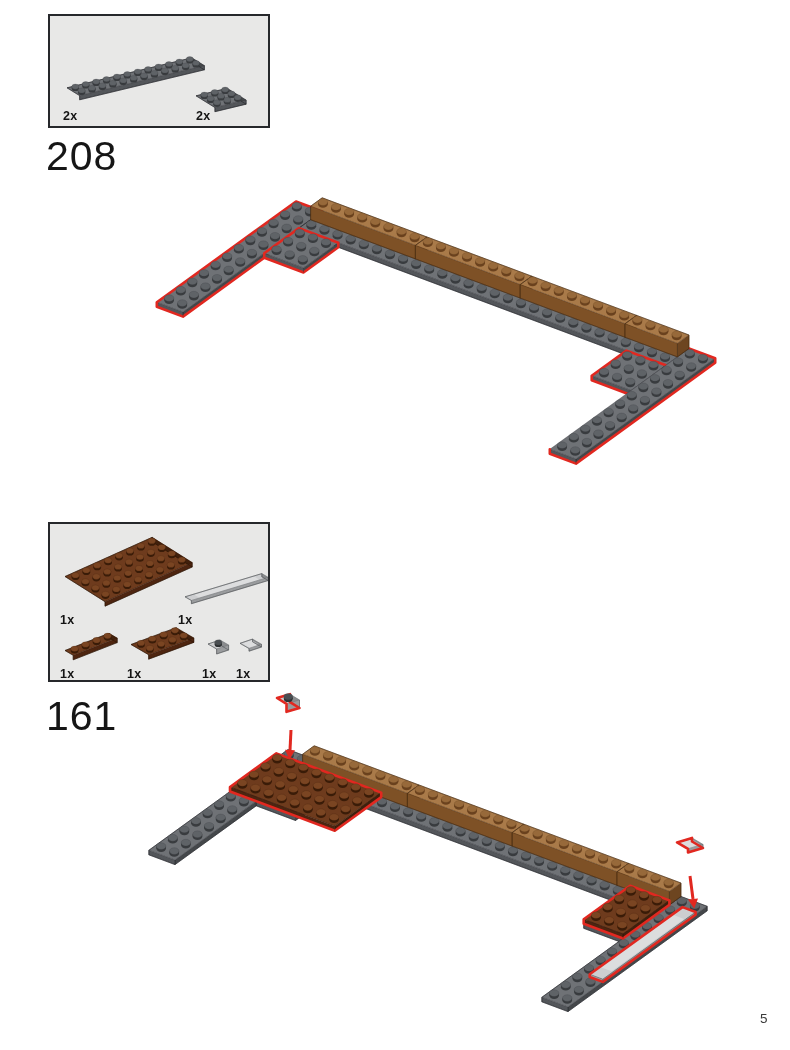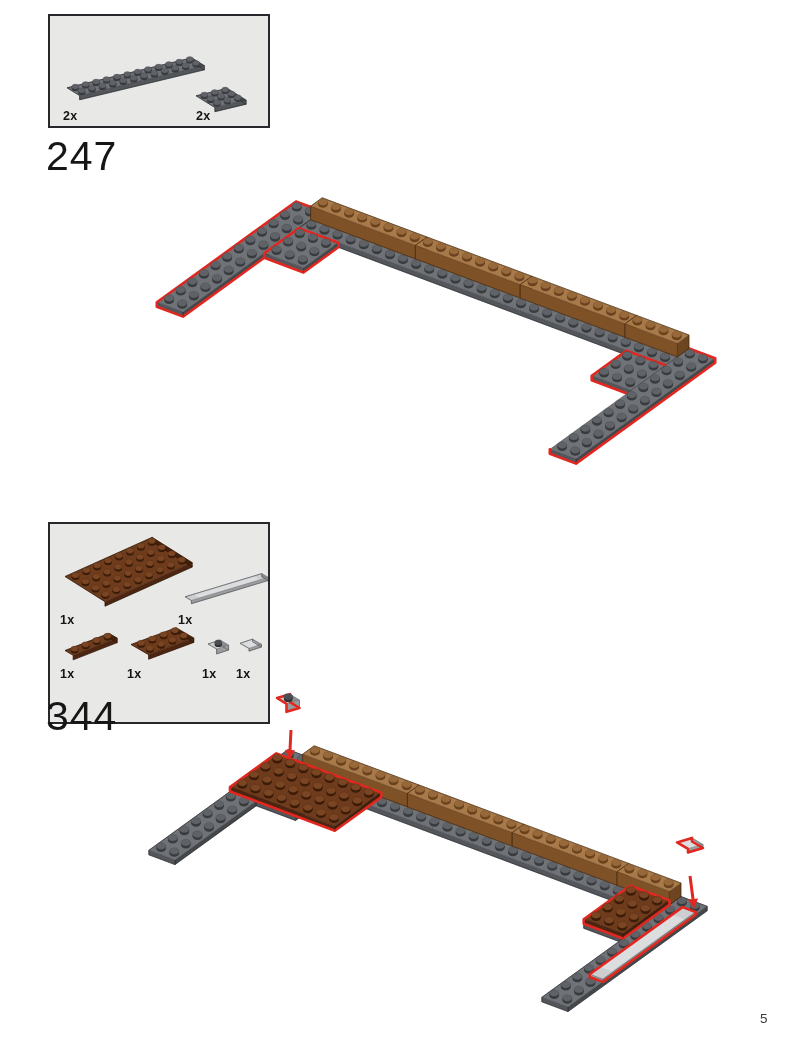--- a/index.html
+++ b/index.html
@@ -140,21 +140,21 @@
         <rect x="177.85" y="77.49999999999999" width="7.2" height="1.9" fill="#393c3f"></rect>
         <ellipse cx="181.45" cy="77.49999999999999" rx="3.6" ry="2.6" fill="#5f6367" stroke="#24262a" stroke-width="0.4" stroke-opacity="0.4"></ellipse>
         <ellipse cx="187.75" cy="83.3" rx="3.6" ry="2.6" fill="#393c3f"></ellipse>
         <rect x="184.15" y="81.39999999999999" width="7.2" height="1.9" fill="#393c3f"></rect>
         <ellipse cx="187.75" cy="81.39999999999999" rx="3.6" ry="2.6" fill="#5f6367" stroke="#24262a" stroke-width="0.4" stroke-opacity="0.4"></ellipse>
       </svg>
     <span class="qty" style="left:13px;top:93px">2x</span>
     <span class="qty" style="left:146px;top:93px">2x</span>
   </div>
 
-  <div class="step-number" style="left:46px;top:136px">247</div>
+  <div class="step-number" style="left:46px;top:136px">208</div>
 
   <svg class="assembly" style="left:140px;top:185px" width="645" height="330">
       <polygon points="156.0,16.5 182.2,26.3 43.0,127.1 16.8,117.3" fill="#6f7276" stroke="#24262a" stroke-width="0.5" stroke-opacity="0.55"></polygon>
       <polygon points="182.2,26.3 43.0,127.1 43.0,131.6 182.2,30.8" fill="#44474a" stroke="#24262a" stroke-width="0.5" stroke-opacity="0.55"></polygon>
       <polygon points="16.8,117.3 43.0,127.1 43.0,131.6 16.8,121.8" fill="#53565a" stroke="#24262a" stroke-width="0.5" stroke-opacity="0.55"></polygon>
       <polygon points="156.0,16.5 182.2,26.3 182.2,30.8 43.0,131.6 16.8,121.8 16.8,117.3" fill="none" stroke="#e12820" stroke-width="2.6" stroke-linejoin="round" stroke-linecap="round"></polygon>
       <line x1="43" y1="127.10000000000002" x2="43" y2="131.60000000000002" stroke="#24262a" stroke-width="0.6" stroke-opacity="0.6"></line>
       <ellipse cx="156.75" cy="23.15" rx="4.8" ry="3.4" fill="#393c3f"></ellipse>
       <rect x="151.95" y="20.75" width="9.6" height="2.4" fill="#393c3f"></rect>
       <ellipse cx="156.75" cy="20.75" rx="4.8" ry="3.4" fill="#5f6367" stroke="#24262a" stroke-width="0.4" stroke-opacity="0.4"></ellipse>
@@ -556,21 +556,21 @@
       <rect x="505.65" y="139.54999999999998" width="9.6" height="2.4" fill="#6b421e"></rect>
       <ellipse cx="510.45" cy="139.54999999999998" rx="4.8" ry="3.4" fill="#97693a" stroke="#492c12" stroke-width="0.4" stroke-opacity="0.4"></ellipse>
       <ellipse cx="523.55" cy="146.85" rx="4.8" ry="3.4" fill="#6b421e"></ellipse>
       <rect x="518.75" y="144.45" width="9.6" height="2.4" fill="#6b421e"></rect>
       <ellipse cx="523.55" cy="144.45" rx="4.8" ry="3.4" fill="#97693a" stroke="#492c12" stroke-width="0.4" stroke-opacity="0.4"></ellipse>
       <ellipse cx="536.6500000000001" cy="151.75" rx="4.8" ry="3.4" fill="#6b421e"></ellipse>
       <rect x="531.8500000000001" y="149.35" width="9.6" height="2.4" fill="#6b421e"></rect>
       <ellipse cx="536.6500000000001" cy="149.35" rx="4.8" ry="3.4" fill="#97693a" stroke="#492c12" stroke-width="0.4" stroke-opacity="0.4"></ellipse>
     </svg>
 
-  <div class="parts-box" style="left:48px;top:522px;width:222px;height:202px">
+  <div class="parts-box" style="left:48px;top:522px;width:222px;height:160px">
     <svg width="218" height="156">
         <polygon points="15.0,52.5 102.2,13.3 142.2,38.5 55.0,77.7" fill="#6e3b1d" stroke="#2b1405" stroke-width="0.5" stroke-opacity="0.55"></polygon>
         <polygon points="102.2,13.3 142.2,38.5 142.2,43.0 102.2,17.8" fill="#41200c" stroke="#2b1405" stroke-width="0.5" stroke-opacity="0.55"></polygon>
         <polygon points="55.0,77.7 142.2,38.5 142.2,43.0 55.0,82.2" fill="#4e2510" stroke="#2b1405" stroke-width="0.5" stroke-opacity="0.55"></polygon>
         <polyline points="15.0,52.5 102.2,13.3 102.2,17.8 142.2,43.0 55.0,82.2 55.0,77.7 15.0,52.5" fill="none" stroke="#2b1405" stroke-width="0.8" stroke-opacity="0.8" stroke-linejoin="round"></polyline>
         <line x1="142.2" y1="38.5" x2="142.2" y2="43" stroke="#2b1405" stroke-width="0.6" stroke-opacity="0.6"></line>
         <ellipse cx="25.45" cy="53.199999999999996" rx="3.8" ry="2.8" fill="#3a1c08"></ellipse>
         <rect x="21.65" y="51.199999999999996" width="7.6" height="2" fill="#3a1c08"></rect>
         <ellipse cx="25.45" cy="51.199999999999996" rx="3.8" ry="2.8" fill="#7a4522" stroke="#2b1405" stroke-width="0.4" stroke-opacity="0.4"></ellipse>
         <ellipse cx="35.45" cy="59.5" rx="3.8" ry="2.8" fill="#3a1c08"></ellipse>
@@ -734,21 +734,21 @@
         <line x1="211.5" y1="120.3" x2="211.5" y2="123" stroke="#54575a" stroke-width="0.6" stroke-opacity="0.6"></line>
       </svg>
     <span class="qty" style="left:10px;top:89px">1x</span>
     <span class="qty" style="left:128px;top:89px">1x</span>
     <span class="qty" style="left:10px;top:143px">1x</span>
     <span class="qty" style="left:77px;top:143px">1x</span>
     <span class="qty" style="left:152px;top:143px">1x</span>
     <span class="qty" style="left:186px;top:143px">1x</span>
   </div>
 
-  <div class="step-number" style="left:46px;top:696px">344</div>
+  <div class="step-number" style="left:46px;top:696px">161</div>
 
   <svg class="assembly" style="left:140px;top:688px" width="650" height="360">
       <polygon points="148.0,61.5 174.2,71.3 35.0,172.1 8.8,162.3" fill="#6f7276" stroke="#24262a" stroke-width="0.5" stroke-opacity="0.55"></polygon>
       <polygon points="174.2,71.3 35.0,172.1 35.0,176.6 174.2,75.8" fill="#44474a" stroke="#24262a" stroke-width="0.5" stroke-opacity="0.55"></polygon>
       <polygon points="8.8,162.3 35.0,172.1 35.0,176.6 8.8,166.8" fill="#53565a" stroke="#24262a" stroke-width="0.5" stroke-opacity="0.55"></polygon>
       <polyline points="148.0,61.5 174.2,71.3 174.2,75.8 35.0,176.6 8.8,166.8 8.8,162.3 148.0,61.5" fill="none" stroke="#24262a" stroke-width="0.8" stroke-opacity="0.8" stroke-linejoin="round"></polyline>
       <line x1="35" y1="172.10000000000002" x2="35" y2="176.60000000000002" stroke="#24262a" stroke-width="0.6" stroke-opacity="0.6"></line>
       <ellipse cx="148.75" cy="68.15" rx="4.8" ry="3.4" fill="#393c3f"></ellipse>
       <rect x="143.95" y="65.75" width="9.6" height="2.4" fill="#393c3f"></rect>
       <ellipse cx="148.75" cy="65.75" rx="4.8" ry="3.4" fill="#5f6367" stroke="#24262a" stroke-width="0.4" stroke-opacity="0.4"></ellipse>

